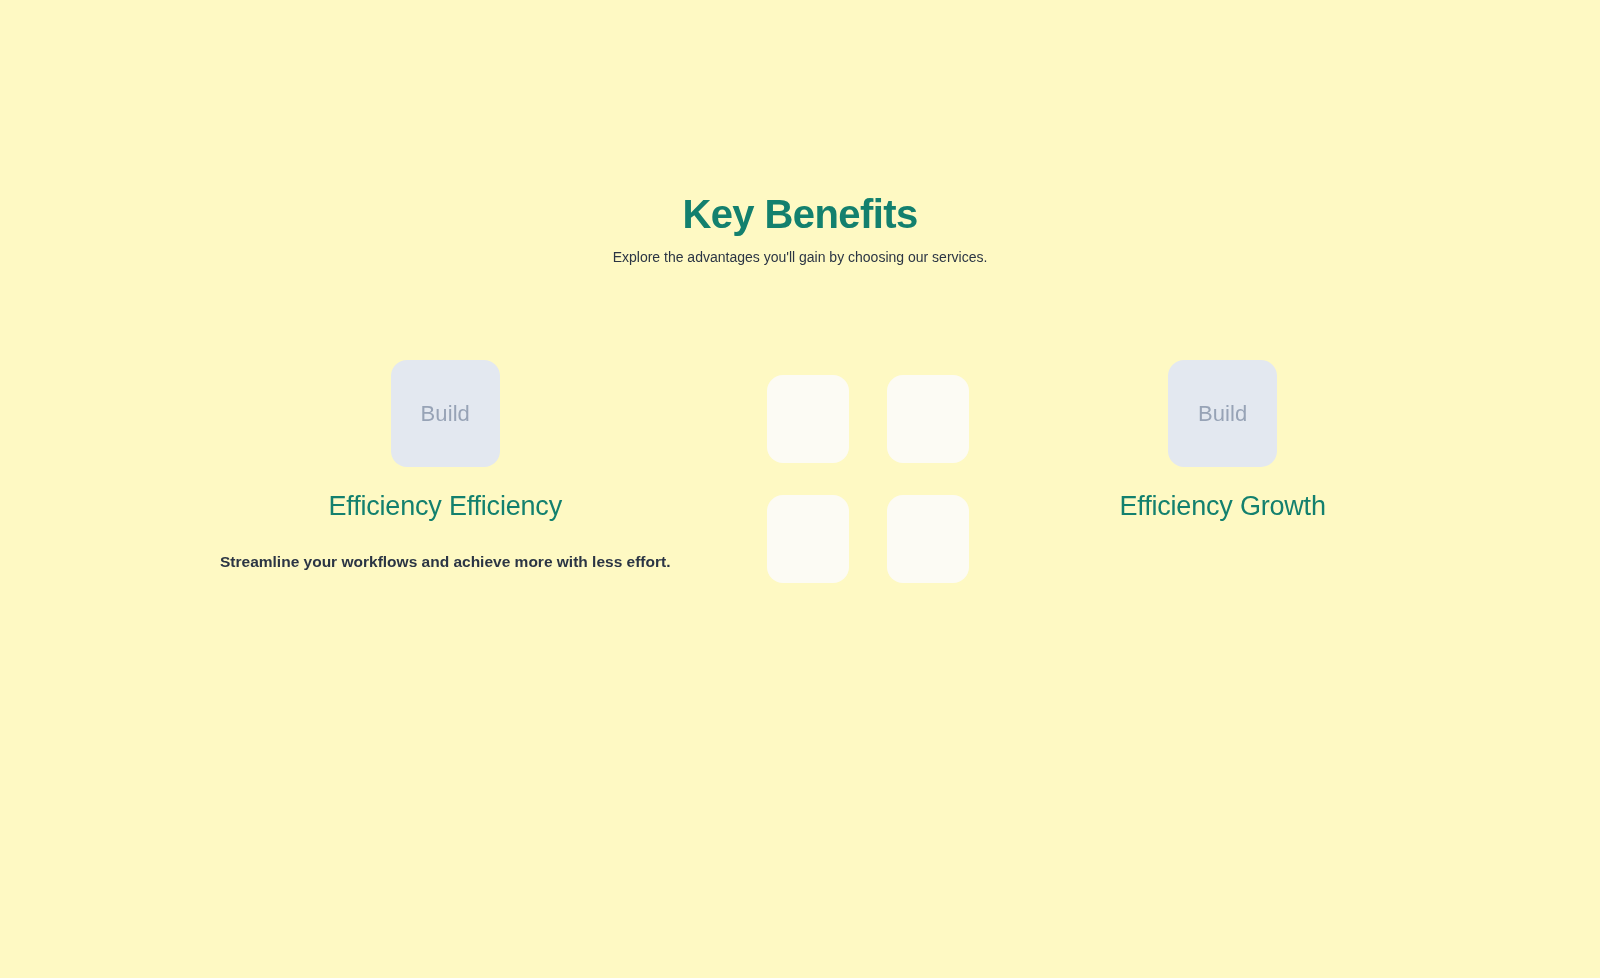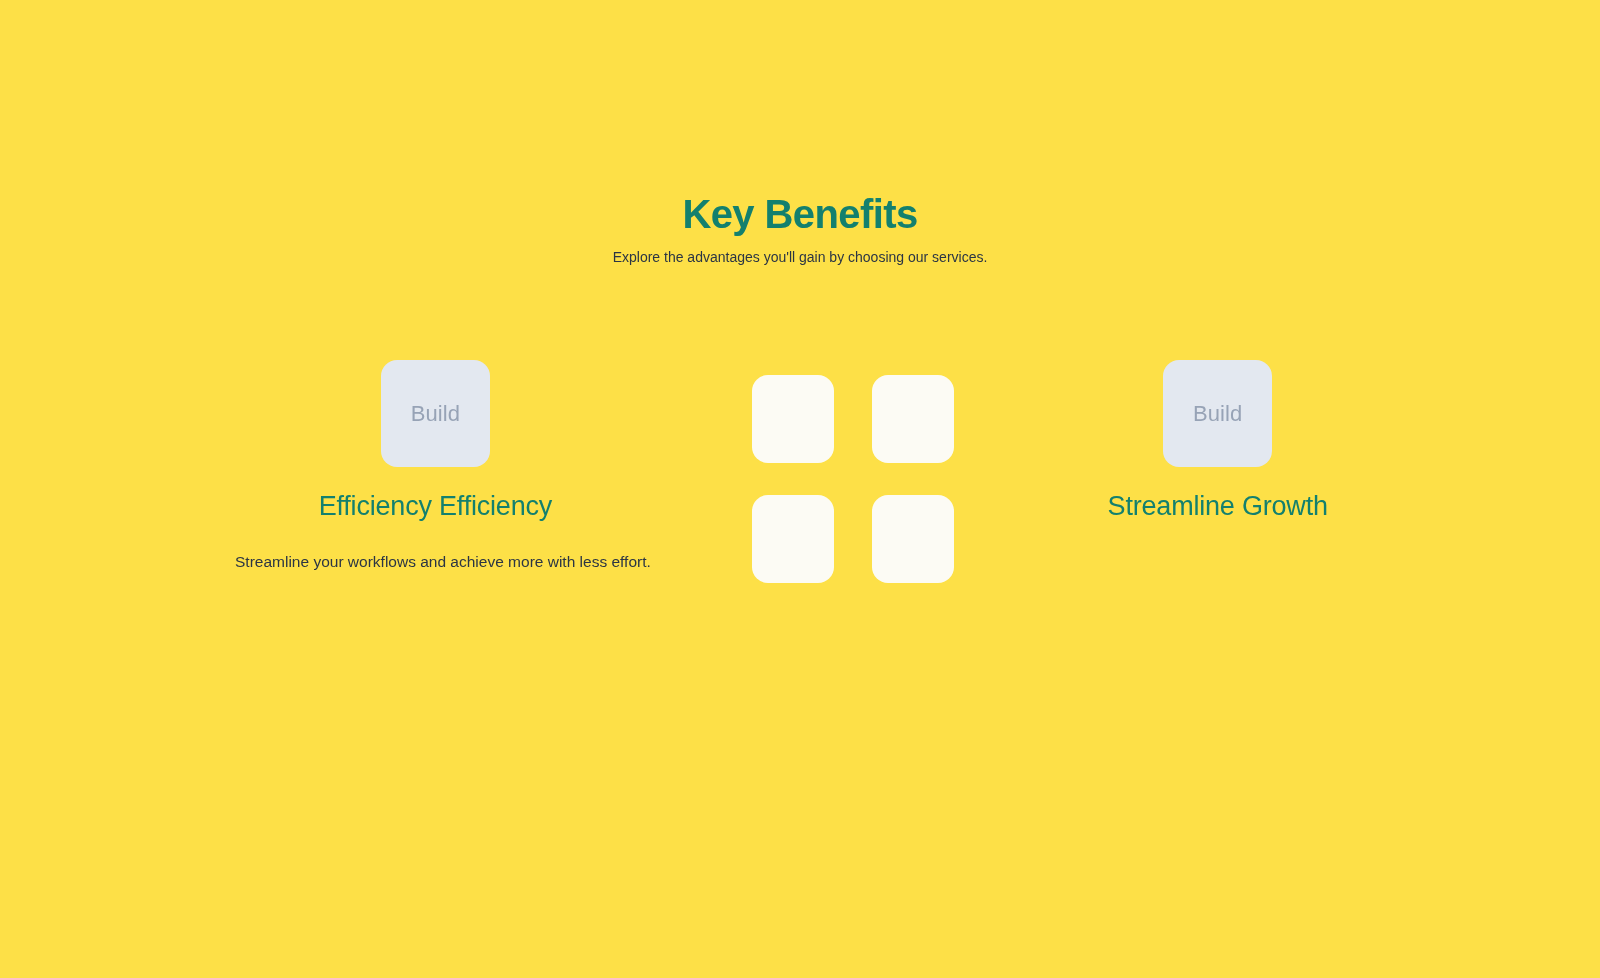--- a/index.html
+++ b/index.html
@@ -9,21 +9,21 @@
     height: 978px;
     background: #ffffff;
     font-family: "Liberation Sans", sans-serif;
     overflow: hidden;
   }
 
   #page {
     position: relative;
     width: 1600px;
     height: 978px;
-    background: #fde047;
+    background: #fef9c3;
   }
 
   
   .section-head {
     position: absolute;
     left: 0;
     top: 190px;
     width: 1600px;
     text-align: center;
   }
@@ -88,25 +88,24 @@
     font-weight: 400;
     letter-spacing: -0.2px;
     color: #13806E;
     line-height: 1.3;
     white-space: nowrap;
   }
 
   .benefit-desc {
     margin-top: 26px;
     font-size: 15.5px;
-    font-weight: 400;
+    font-weight: 700;
     color: #2B3544;
     line-height: 1.5;
     white-space: nowrap;
-    margin-left: 15px;
   }
 
   
   .tile-grid {
     display: grid;
     grid-template-columns: 82px 82px;
     grid-template-rows: 88px 88px;
     column-gap: 38px;
     row-gap: 32px;
   }
@@ -147,17 +146,17 @@
         <div class="tile"></div>
         <div class="tile"></div>
       </div>
 
     </div>
 
     <div class="benefit-card">
       <div class="benefit-media slate">
         <span>Build</span>
       </div>
-      <h3 class="benefit-title">Streamline Growth</h3>
+      <h3 class="benefit-title">Efficiency Growth</h3>
     </div>
 
   </div>
 </div>
 
 </body></html>

